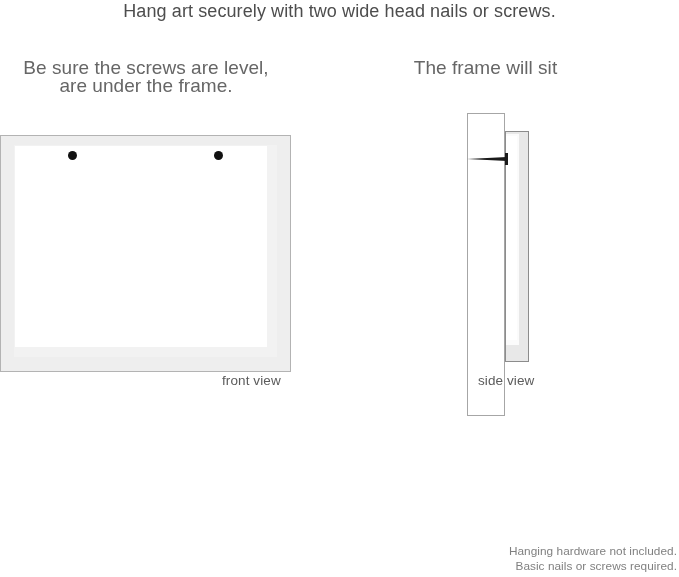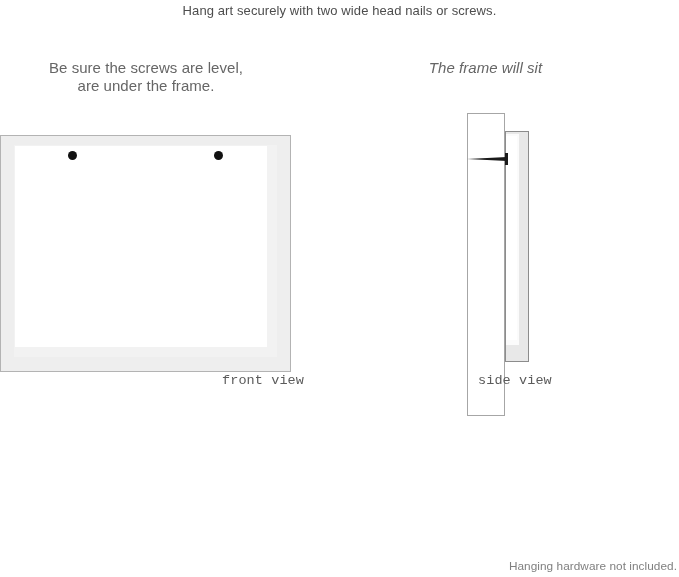--- a/index.html
+++ b/index.html
@@ -17,46 +17,45 @@
     overflow: hidden;
   }
 
   
   .title {
     position: absolute;
     left: 0;
     top: 0;
     width: 679px;
     text-align: center;
-    font-size: 13px;
+    font-size: 18px;
     font-weight: 400;
     color: #4d4d4d;
     line-height: 22px;
     letter-spacing: 0.1px;
   }
 
   
   .caption {
     position: absolute;
     text-align: center;
-    font-size: 15px;
+    font-size: 19px;
     line-height: 17.5px;
     color: #666666;
     letter-spacing: 0.05px;
   }
   .caption-left {
     left: 0;
     top: 59px;
     width: 292px;
   }
   .caption-right {
     left: 393px;
     top: 59px;
     width: 185px;
-    font-style: italic;
   }
 
   
   .front-view {
     position: absolute;
     left: 0px;
     top: 135px;
     width: 291px;
     height: 237px;
   }
@@ -94,21 +93,20 @@
     background: #111111;
   }
   .screw-dot-left  { left: 68px;  top: 16px; }
   .screw-dot-right { left: 214px; top: 16px; }
 
   .view-label {
     position: absolute;
     font-size: 13.5px;
     color: #5b5b5b;
     letter-spacing: 0.1px;
-    font-family: Liberation Mono, monospace;
   }
   .label-front { left: 222px; top: 373px; }
   .label-side  { left: 478px; top: 373px; }
 
   
   .side-view {
     position: absolute;
     left: 440px;
     top: 100px;
     width: 170px;
@@ -216,13 +214,14 @@
   <div class="side-frame-inner"></div>
   <div class="side-frame-inner-white"></div>
   <div class="nail-shaft"></div>
   <div class="nail-head"></div>
 </div>
 
 <div class="view-label label-side">side view</div>
 
 <div class="footer">
   <div>Hanging hardware not included.</div>
+  <div>Basic nails or screws required.</div>
 </div>
 
 </body></html>

